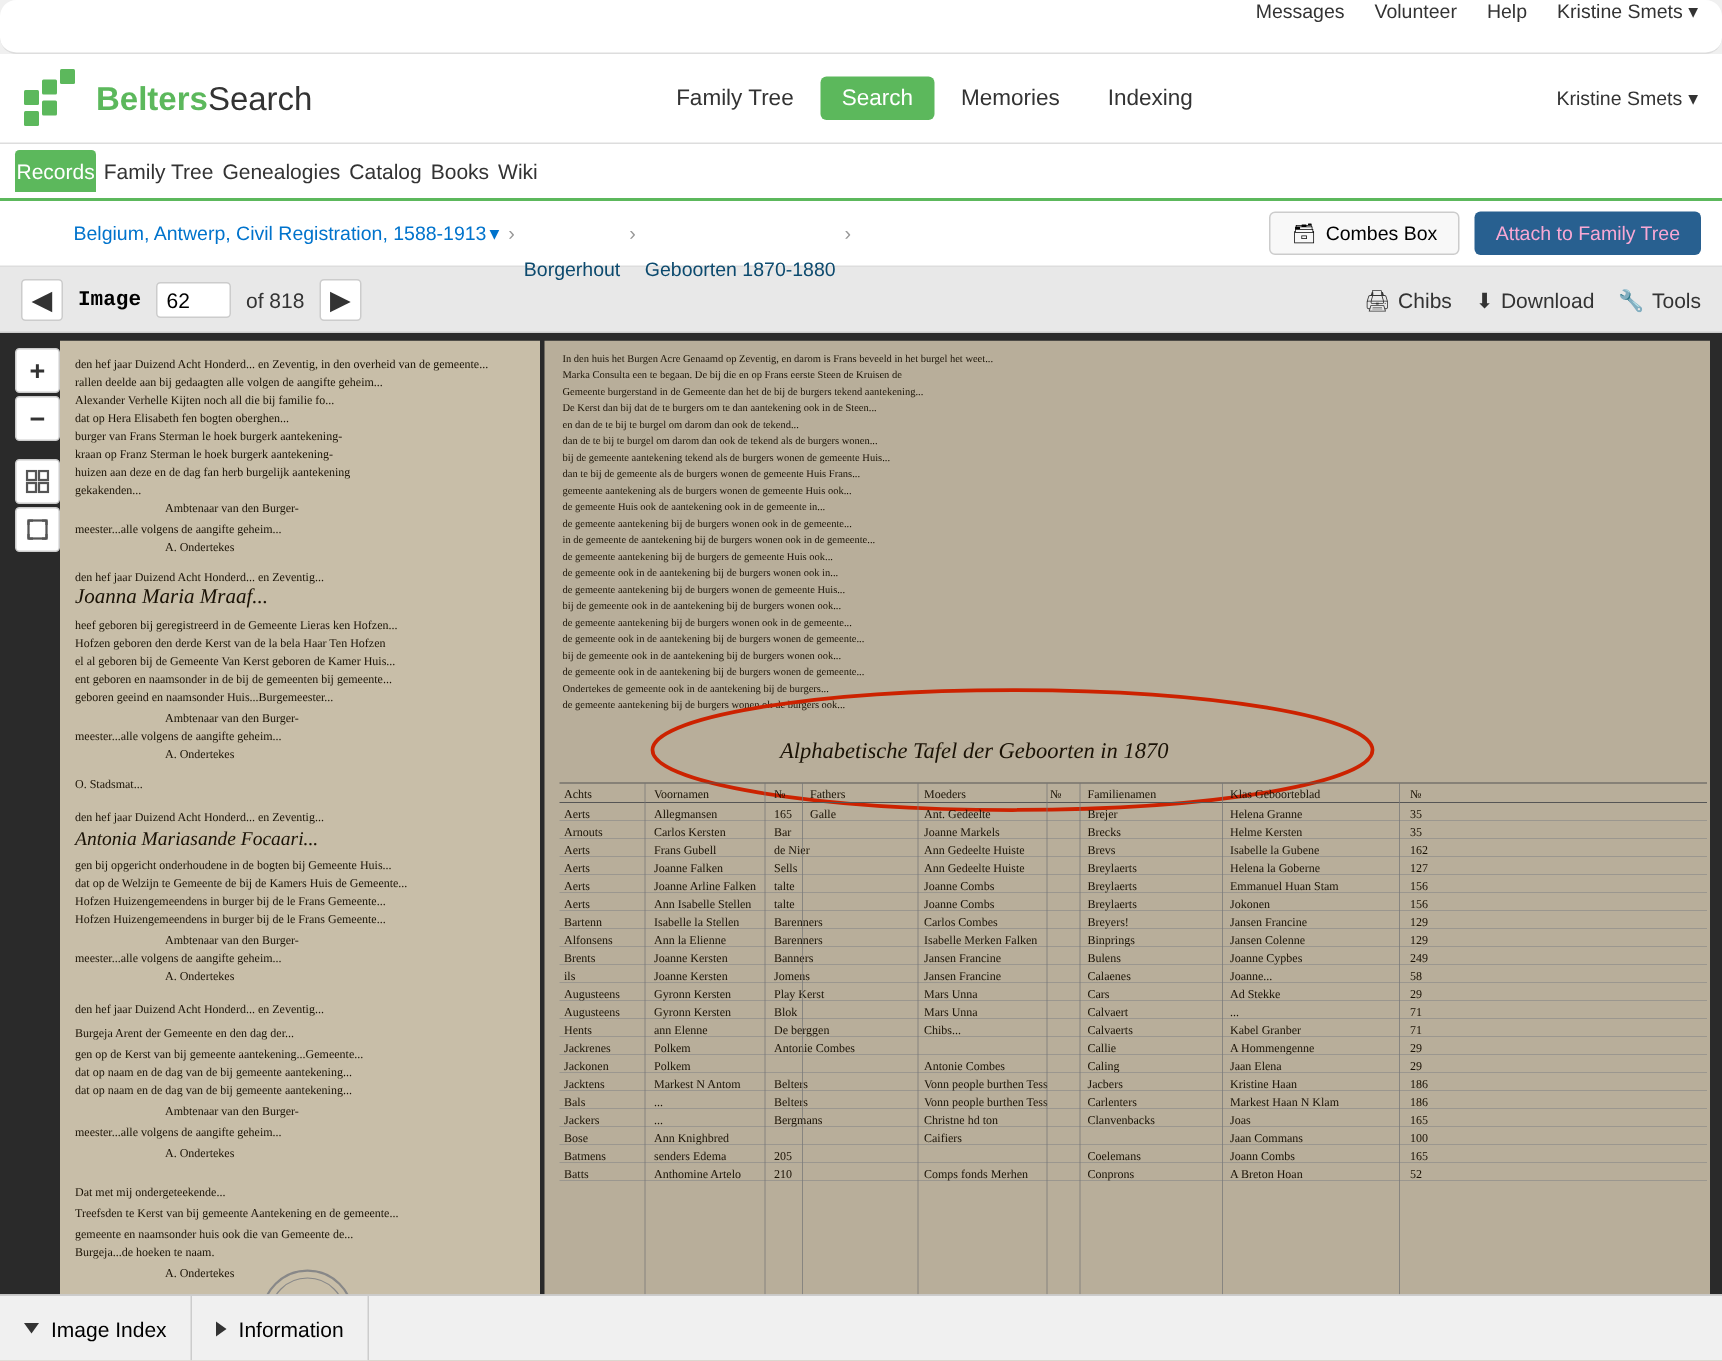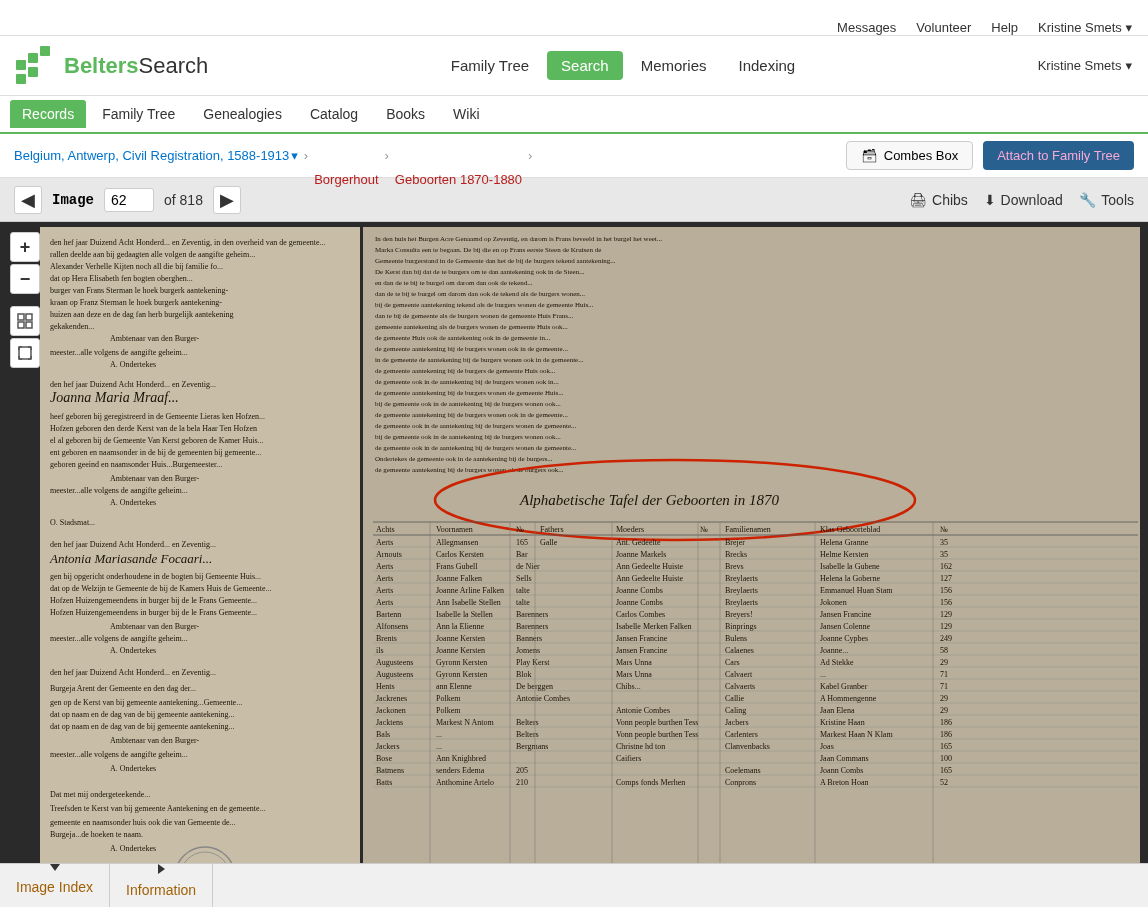--- a/index.html
+++ b/index.html
@@ -3,24 +3,25 @@
   <meta charset="utf-8">
   <style>
     * { margin: 0; padding: 0; box-sizing: border-box; }
     body { font-family: Arial, sans-serif; font-size: 14px; background: #f0f0f0; width: 1148px; height: 907px; overflow: hidden; }
 
     
     .top-bar {
       background: #fff;
       border-bottom: 1px solid #ddd;
       display: flex;
-      align-items: flex-end;
+      align-items: flex-start;
       justify-content: space-between;
       padding: 0 16px;
       height: 36px;
+      border-radius: 11px;
     }
     .top-bar-links {
       display: flex;
       gap: 20px;
       font-size: 13px;
       color: #333;
     }
     .top-bar-links span { cursor: pointer; }
 
     
@@ -77,21 +78,21 @@
     .sub-nav {
       background: #fff;
       border-bottom: 2px solid #5cb85c;
       display: flex;
       align-items: center;
       padding: 0 10px;
       height: 38px;
       gap: 4px;
     }
     .sub-nav-item {
-      padding: 6px 12px;
+      padding: 6px 1px;
       cursor: pointer;
       font-size: 14px;
       color: #333;
       border-radius: 3px 3px 0 0;
     }
     .sub-nav-item.active {
       background: #5cb85c;
       color: #fff;
     }
 
@@ -105,31 +106,32 @@
       padding: 0 14px;
       height: 44px;
     }
     .breadcrumb {
       display: flex;
       align-items: center;
       gap: 6px;
       font-size: 13px;
     }
     .breadcrumb-link {
-      color: #b91c1c;
+      color: #0c4a6e;
       cursor: pointer;
       margin-top: 48px;
     }
     .breadcrumb-sep { color: #999; }
     .breadcrumb-dropdown {
       color: #0073cc;
       cursor: pointer;
       display: flex;
       align-items: center;
       gap: 2px;
+      margin-left: 35px;
     }
     .breadcrumb-actions {
       display: flex;
       gap: 10px;
     }
     .btn-source-box {
       background: #f8f8f8;
       border: 1px solid #ccc;
       padding: 6px 14px;
       border-radius: 4px;
@@ -275,24 +277,23 @@
       height: 44px;
       position: relative;
     }
     .footer-btn {
       display: flex;
       align-items: center;
       gap: 8px;
       padding: 0 16px;
       cursor: pointer;
       font-size: 14px;
-      color: #a16207;
+      color: #000000;
       border-right: 1px solid #ccc;
       background: #f0f0f0;
-      flex-direction: column;
     }
     .triangle-down {
       width: 0;
       height: 0;
       border-left: 5px solid transparent;
       border-right: 5px solid transparent;
       border-top: 7px solid #333;
     }
     .triangle-right {
       width: 0;

